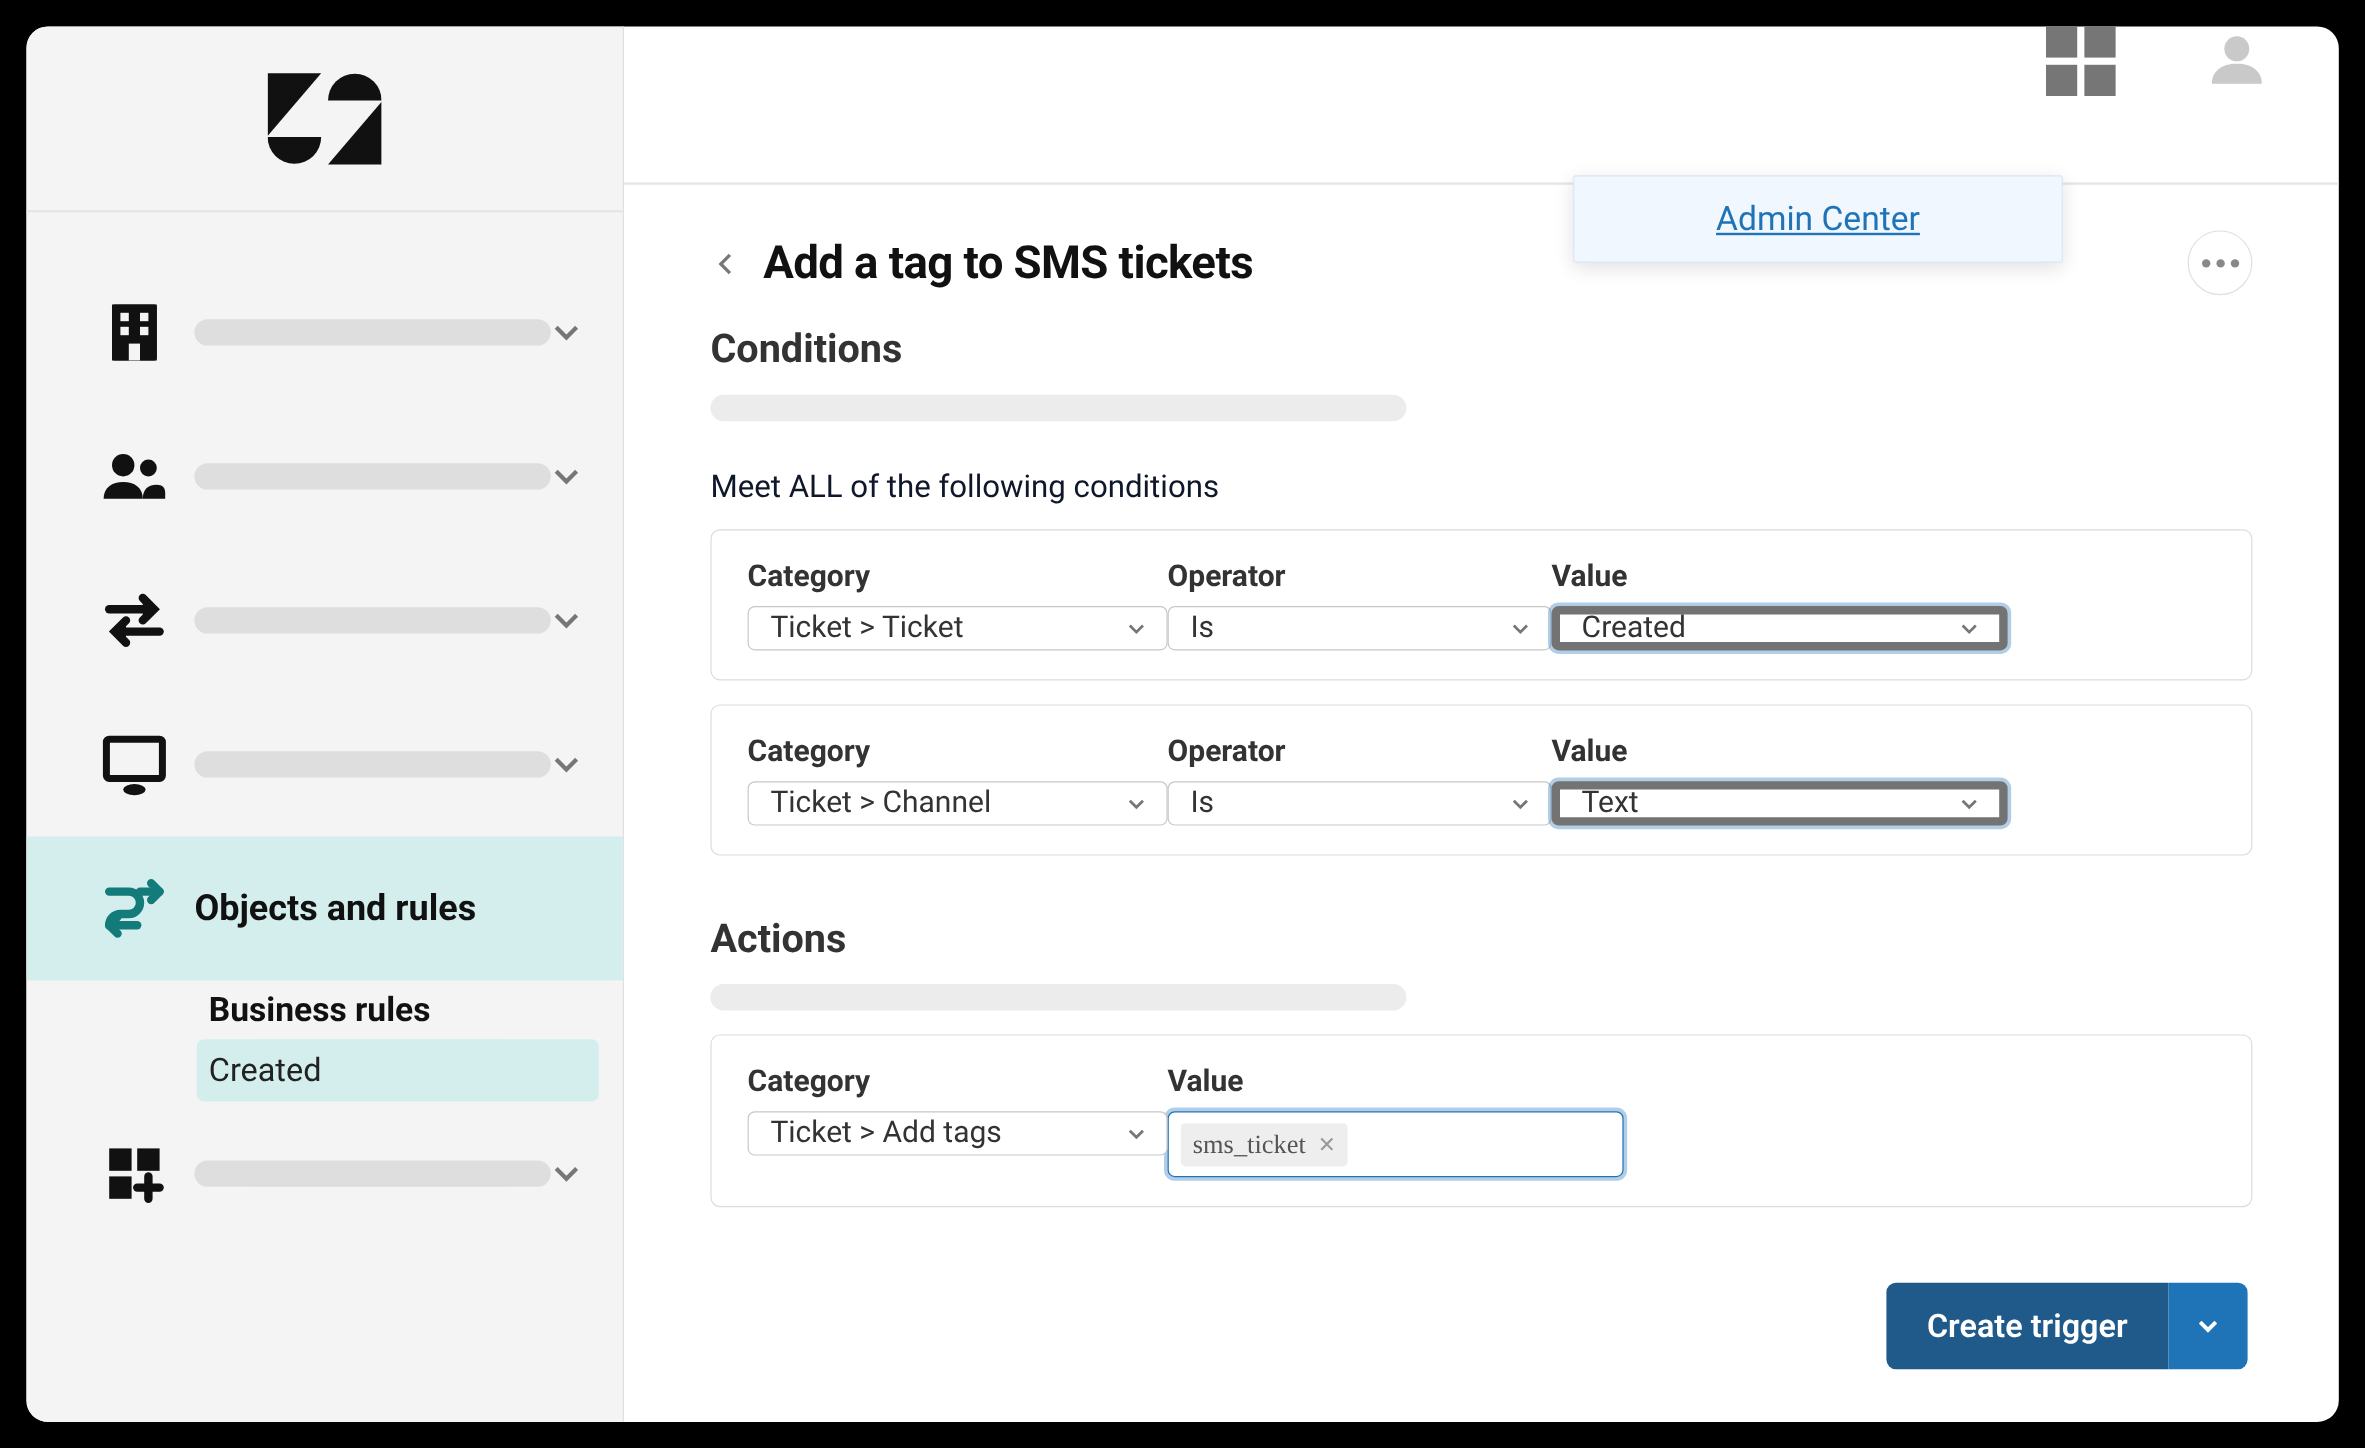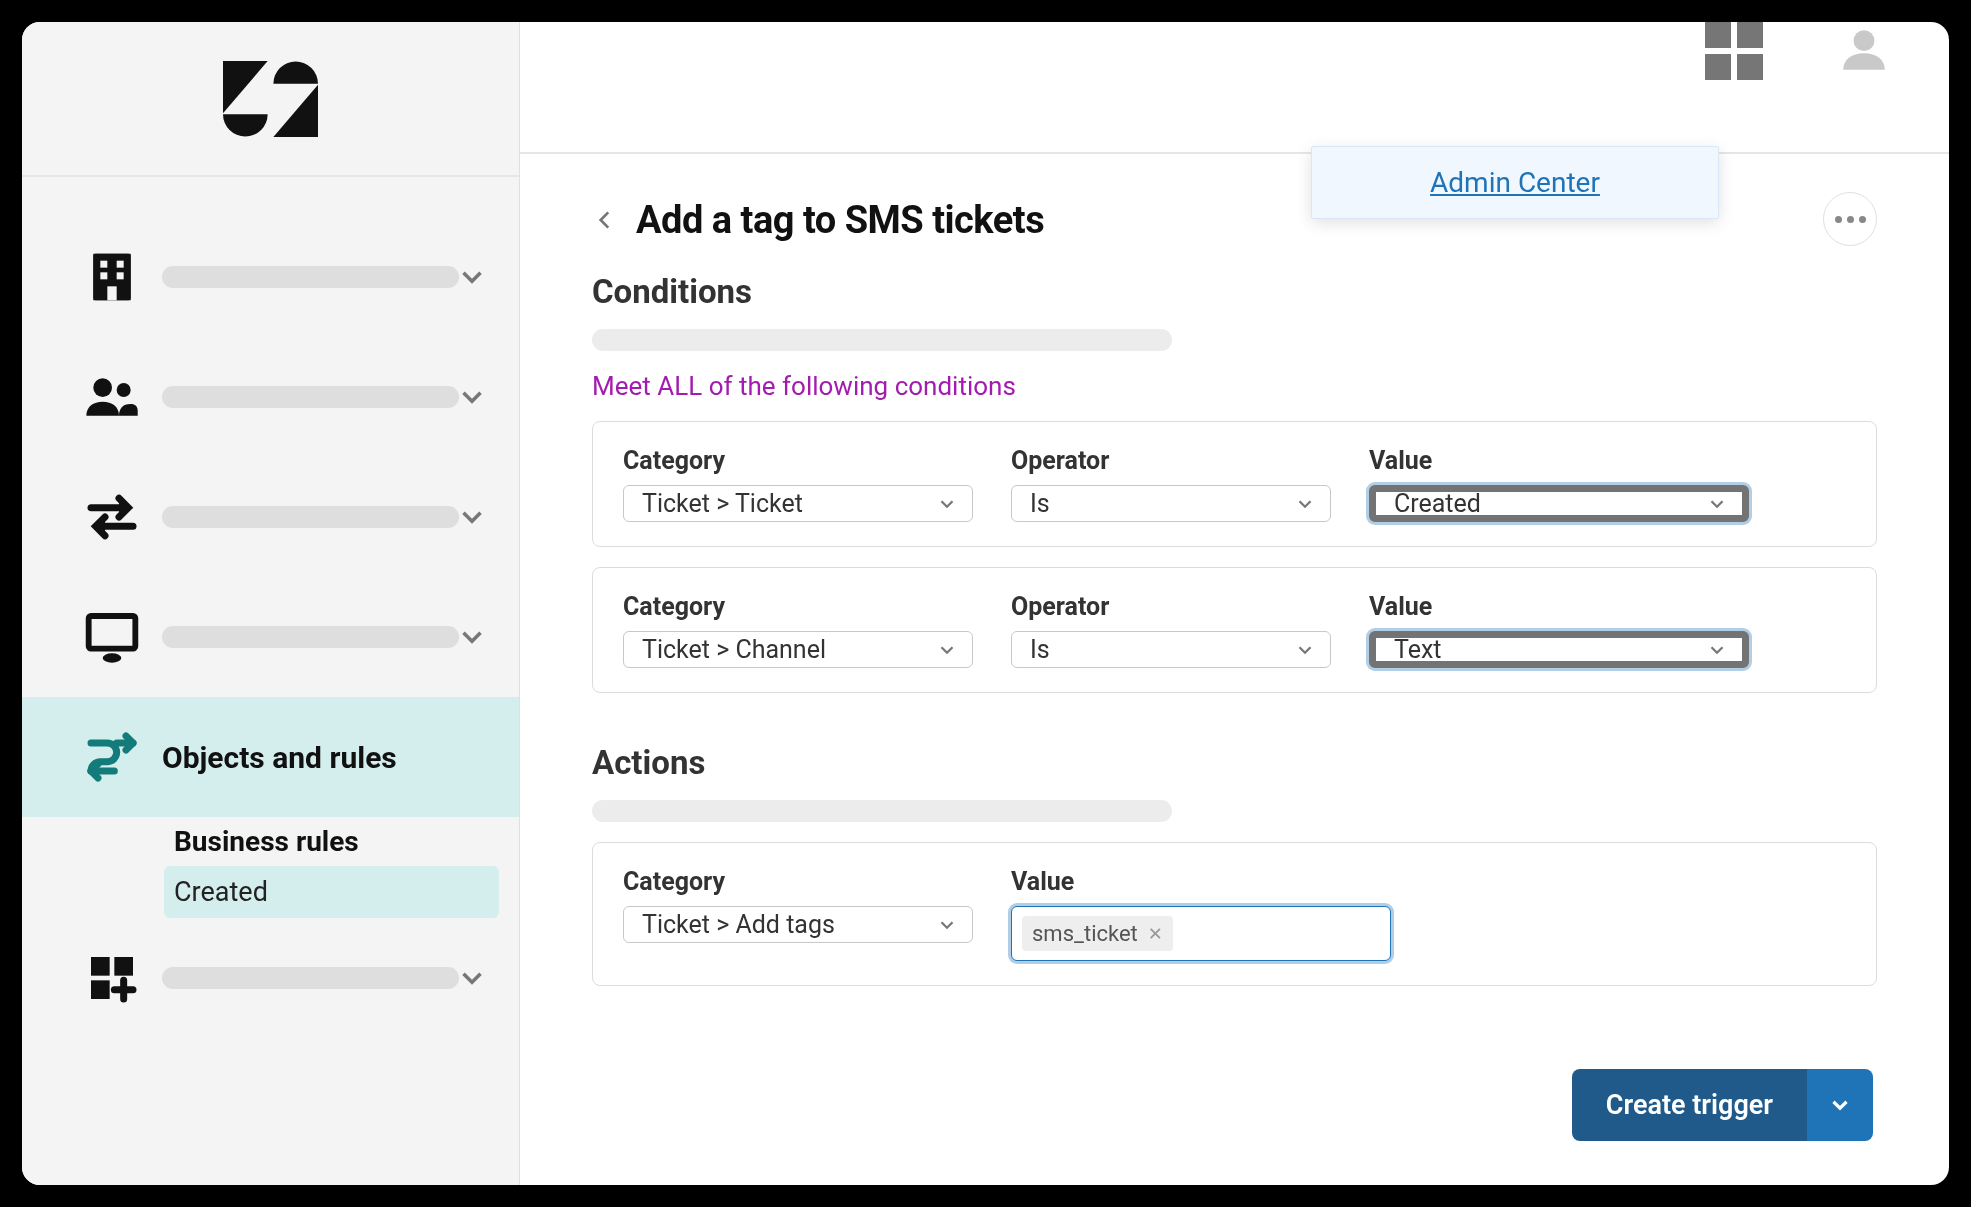--- a/index.html
+++ b/index.html
@@ -199,32 +199,31 @@
   }
   .section-sub-placeholder {
     height: 22px;
     width: 580px;
     background: #ececec;
     border-radius: 11px;
     margin-top: 18px;
   }
   .cond-label {
     font-size: 26px;
-    color: #a21caf;
-    margin-top: 20px;
+    color: #0f172a;
+    margin-top: 40px;
     font-weight: 400;
   }
 
   .card {
     border: 1px solid #dcdcdc;
     border-radius: 8px;
     padding: 24px 30px;
     margin-top: 20px;
     display: flex;
-    gap: 38px;
   }
   .field {
     width: 350px;
     display: flex;
     flex-direction: column;
     gap: 10px;
   }
   .field.grow { width: 380px; }
   .field label {
     font-size: 25px;
@@ -255,20 +254,21 @@
   }
   .tag-input {
     height: 55px;
     border: 1px solid #1f73b7;
     box-shadow: 0 0 0 3px rgba(31,115,183,0.35);
     border-radius: 6px;
     padding: 0 10px;
     display: flex;
     align-items: center;
     background: #fff;
+    font-family: Liberation Serif, serif;
   }
   .tag {
     background: #eeeeee;
     border-radius: 4px;
     padding: 5px 10px;
     display: flex;
     align-items: center;
     gap: 10px;
     font-size: 22px;
     color: #555;

